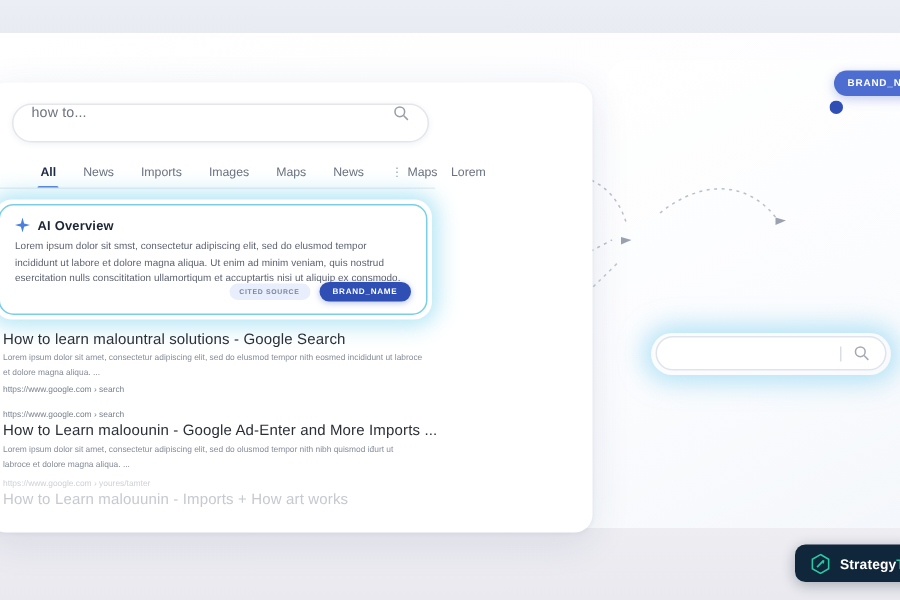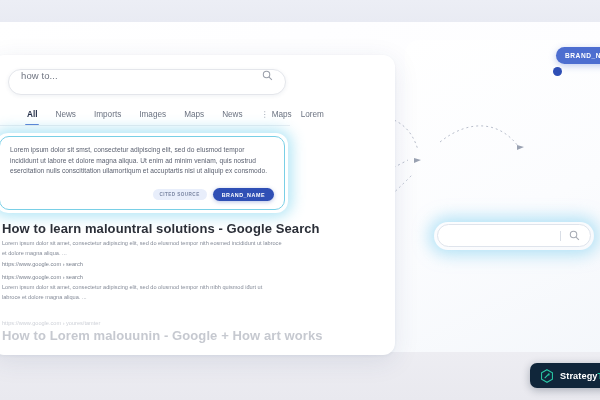--- a/index.html
+++ b/index.html
@@ -58,21 +58,21 @@
   .aio-body{font-size:6.6px;line-height:1.62;color:#5b6170;letter-spacing:.05px;}
   .chips{display:flex;align-items:center;gap:6px;position:absolute;right:10px;bottom:8px;}
   .chip-cited{background:#e8eefb;color:#7b87a3;font-size:4.6px;font-weight:700;
     letter-spacing:.45px;padding:3px 7px;border-radius:8px;}
   .chip-brand{background:#2f4fb5;color:#fff;font-size:5.4px;font-weight:700;
     letter-spacing:.5px;padding:3.5px 9px;border-radius:9px;
     box-shadow:0 1px 4px rgba(47,79,181,.35);}
 
   
   .res{position:absolute;left:10px;width:280px;}
-  .res .title{font-size:13px;color:#2b2f38;letter-spacing:.1px;white-space:nowrap;font-weight:bold;}
+  .res .title{font-size:10px;color:#2b2f38;letter-spacing:.1px;white-space:nowrap;}
   .res .snippet{font-size:5.6px;line-height:1.7;color:#868c99;margin-top:3px;}
   .res .url{font-size:5.6px;color:#7b828f;margin-top:3px;}
   .res .url-top{font-size:5.6px;color:#7b828f;margin-bottom:2px;}
   .res.fade .title{color:#c6c9d0;}
   .res.fade .url-top{color:#ced1d8;}
 
   
   .connectors{position:absolute;left:0;top:0;width:600px;height:400px;pointer-events:none;}
 
   
@@ -161,42 +161,49 @@
         <span class="dots">⋮</span><span>Maps</span>
       </div>
       <div class="spacer"></div>
       <div class="tools">Lorem</div>
     </div>
     <div class="tabrule"></div>
 
     <div class="aio-wrap">
       <div class="aio-glow"></div>
       <div class="aio">
+        <div class="aio-head">
+          <svg class="sparkle" viewBox="0 0 12 12">
+            <path d="M6,0 L7.3,4.7 L12,6 L7.3,7.3 L6,12 L4.7,7.3 L0,6 L4.7,4.7 Z" fill="#4a7fe0"></path>
+          </svg>
+          <span class="aio-title">AI Overview</span>
+        </div>
         <div class="aio-body">Lorem ipsum dolor sit smst, consectetur adipiscing elit, sed do elusmod tempor incididunt ut labore et dolore magna aliqua. Ut enim ad minim veniam, quis nostrud esercitation nulls conscititation ullamortiqum et accuptartis nisi ut aliquip ex consmodo.</div>
         <div class="chips">
           <div class="chip-cited">CITED SOURCE</div>
           <div class="chip-brand">BRAND_NAME</div>
         </div>
       </div>
     </div>
 
     <div class="res" style="top:166px;">
       <div class="title">How to learn malountral solutions - Google Search</div>
       <div class="snippet">Lorem ipsum dolor sit amet, consectetur adipiscing elit, sed do elusmod tempor nith eosmed incididunt ut labroce et dolore magna aliqua. ...</div>
       <div class="url">https://www.google.com › search</div>
     </div>
 
     <div class="res" style="top:219px;">
       <div class="url-top">https://www.google.com › search</div>
+      <div class="title">How to Learn maloounin - Google Ad-Enter and More Imports ...</div>
       <div class="snippet">Lorem ipsum dolor sit amet, consectetur adipiscing elit, sed do olusmod tempor nith nibh quismod iđurt ut labroce et dolore magna aliqua. ...</div>
     </div>
 
     <div class="res fade" style="top:265px;">
       <div class="url-top">https://www.google.com › youres/tamter</div>
-      <div class="title">How to Lorem malouunin - Google + How art works</div>
+      <div class="title">How to Learn malouunin - Imports + How art works</div>
     </div>
   </div>
 
   <div class="brand-badge">BRAND_NAME</div>
 
   <div class="logo-badge">
     <svg class="hex" viewBox="0 0 16 16">
       <path d="M8,0.8 L14.2,4.4 L14.2,11.6 L8,15.2 L1.8,11.6 L1.8,4.4 Z" fill="none" stroke="#29c9a6" stroke-width="1.2"></path>
       <path d="M5.4,10.4 L10.4,5.2" stroke="#29c9a6" stroke-width="1.3"></path>
       <path d="M10.4,5.2 L10.1,7.6" stroke="#29c9a6" stroke-width="1.1"></path>

